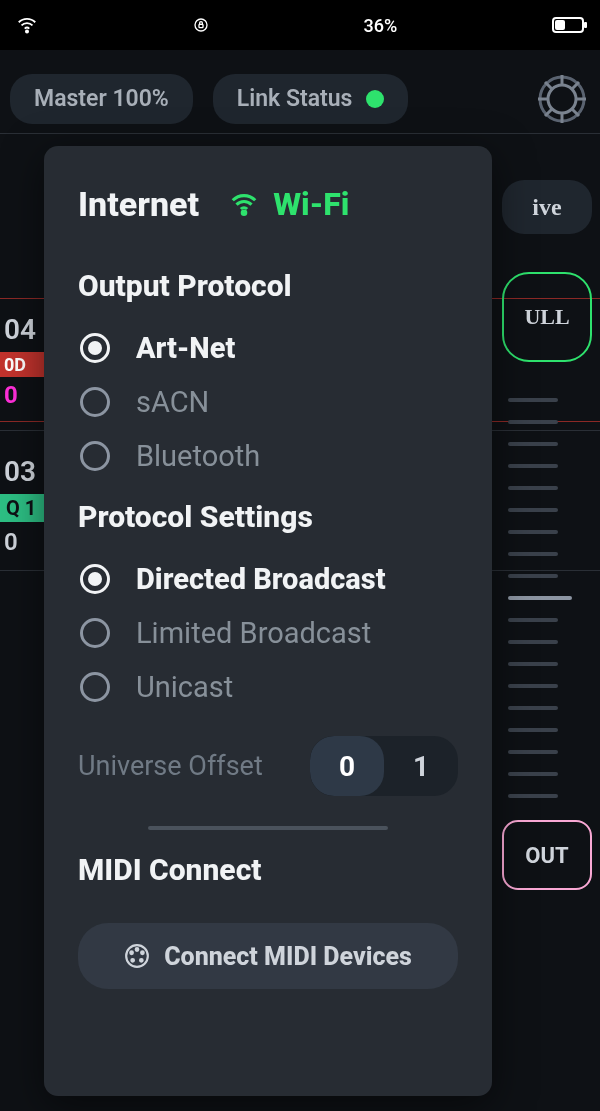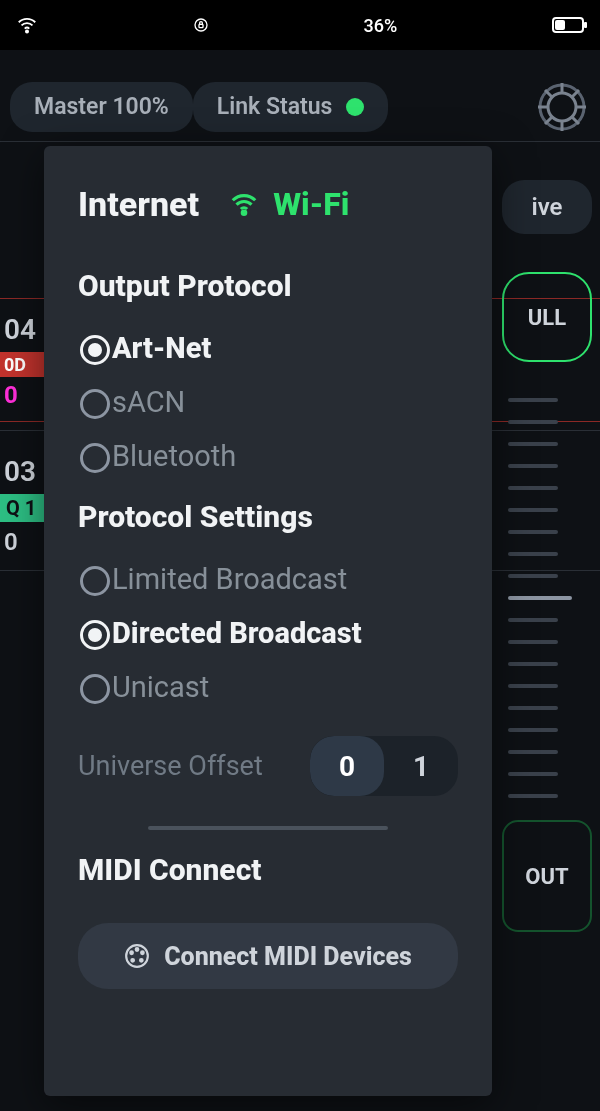--- a/index.html
+++ b/index.html
@@ -24,24 +24,25 @@
     color: #fff;
   }
   .wifi-ic { width:22px; height:22px; }
   .lock-ic { width:16px; height:16px; }
   .batt { width:32px; height:16px; border:2px solid #fff; border-radius:4px; position:relative; }
   .batt::after { content:""; position:absolute; right:-5px; top:3px; width:3px; height:6px; background:#fff; border-radius:1px; }
   .batt-fill { position:absolute; left:1px; top:1px; bottom:1px; width:36%; background:#fff; border-radius:2px; }
 
   
   .header {
-    position:absolute; top:72px; left:0; right:0;
+    position:absolute; top:64px; left:0; right:0;
     height:70px;
     display:flex; align-items:center;
     padding:0 10px;
+    gap:20px;
     border-bottom:1px solid #2a2f36;
   }
   .pill {
     background:#1f262e;
     border-radius:22px;
     height:50px;
     display:flex; align-items:center; justify-content:center;
     padding:0 24px;
     font-size:23px; font-weight:600;
     color:#a8afb8;
@@ -55,47 +56,47 @@
 
   
   .bg-col { position:absolute; left:0; top:160px; width:50px; }
   .bg-num { color:#cfd4db; font-size:28px; font-weight:600; padding:6px 4px; }
   .bg-tag-red { background:#c2332d; color:#fff; font-size:18px; font-weight:700; padding:2px 4px; }
   .bg-zero-m { color:#ff2fd9; font-size:24px; font-weight:700; padding:4px; }
   .bg-tag-g { background:#2dbf84; color:#0e1115; font-size:20px; font-weight:700; padding:2px 6px; }
   .bg-line { height:1px; background:#c2332d; opacity:.7; margin:8px 0; width:600px; }
   .bg-line-gray { height:1px; background:#2a2f36; margin:8px 0; width:600px; }
 
-  .bg-right { position:absolute; right:8px; top:180px; width:90px; display:flex; flex-direction:column; align-items:stretch; gap:14px; }
+  .bg-right { position:absolute; right:8px; top:180px; width:90px; display:flex; flex-direction:column; align-items:stretch; gap:14px;font-family:Liberation Serif, serif; }
   .live-pill { background:#1f262e; border-radius:22px; height:54px; display:flex; align-items:center; justify-content:center; color:#cfd4db; font-size:24px; font-weight:600; }
   .full-btn { border:2px solid #2ee26d; border-radius:27px; height:90px; display:flex; align-items:center; justify-content:center; color:#cfd4db; font-size:22px; font-weight:700; }
-  .out-btn { border:2px solid #14532d; border-radius:16px; height:112px; display:flex; align-items:center; justify-content:center; color:#cfd4db; font-size:22px; font-weight:700; position:absolute; top:820px; right:8px; width:90px; }
+  .out-btn { border:2px solid #f9a8d4; border-radius:16px; height:70px; display:flex; align-items:center; justify-content:center; color:#cfd4db; font-size:22px; font-weight:700; position:absolute; top:820px; right:8px; width:90px; }
   .scale { position:absolute; right:28px; top:398px; display:flex; flex-direction:column; gap:18px; }
   .tick { width:50px; height:4px; background:#3a414b; border-radius:2px; }
   .tick.hl { background:#8c95a2; width:64px; }
 
   
   .panel {
     position:absolute;
     top:146px; left:44px;
     width:448px; height:950px;
     background:#272c33;
-    border-radius:6px;
+    border-radius:14px;
     box-shadow:0 10px 40px rgba(0,0,0,.5);
     padding:38px 34px 24px 34px;
     display:flex; flex-direction:column;
   }
 
   .panel-head { display:flex; align-items:center; gap:30px; margin-bottom:28px; }
   .panel-title { font-size:34px; font-weight:800; color:#f1f3f5; }
   .wifi-chip { display:flex; align-items:center; gap:14px; color:#2ee26d; font-size:32px; font-weight:800; }
 
   .section-title { font-size:30px; font-weight:800; color:#f1f3f5; margin:16px 0 18px 0; }
 
-  .radio-row { display:flex; align-items:flex-end; gap:2px; padding:10px 2px; }
+  .radio-row { display:flex; align-items:center; gap:26px; padding:10px 2px; }
   .radio {
     width:30px; height:30px; border:3px solid #8c95a2; border-radius:50%;
     display:flex; align-items:center; justify-content:center;
     flex-shrink:0;
   }
   .radio.sel { border-color:#f1f3f5; }
   .radio.sel::after { content:""; width:14px; height:14px; border-radius:50%; background:#f1f3f5; }
   .radio-label { font-size:29px; font-weight:400; color:#879099; }
   .radio-row.sel .radio-label { color:#f1f3f5; font-weight:800; }
 
@@ -229,27 +230,27 @@
   <div class="radio-row">
     <span class="radio"></span>
     <span class="radio-label">sACN</span>
   </div>
   <div class="radio-row">
     <span class="radio"></span>
     <span class="radio-label">Bluetooth</span>
   </div>
 
   <div class="section-title">Protocol Settings</div>
-  <div class="radio-row">
-    <span class="radio"></span>
-    <span class="radio-label">Limited Broadcast</span>
-  </div>
   <div class="radio-row sel">
     <span class="radio sel"></span>
     <span class="radio-label">Directed Broadcast</span>
+  </div>
+  <div class="radio-row">
+    <span class="radio"></span>
+    <span class="radio-label">Limited Broadcast</span>
   </div>
   <div class="radio-row">
     <span class="radio"></span>
     <span class="radio-label">Unicast</span>
   </div>
 
   <div class="offset-row">
     <span class="offset-label">Universe Offset</span>
     <div class="seg">
       <div class="seg-opt sel">0</div>

